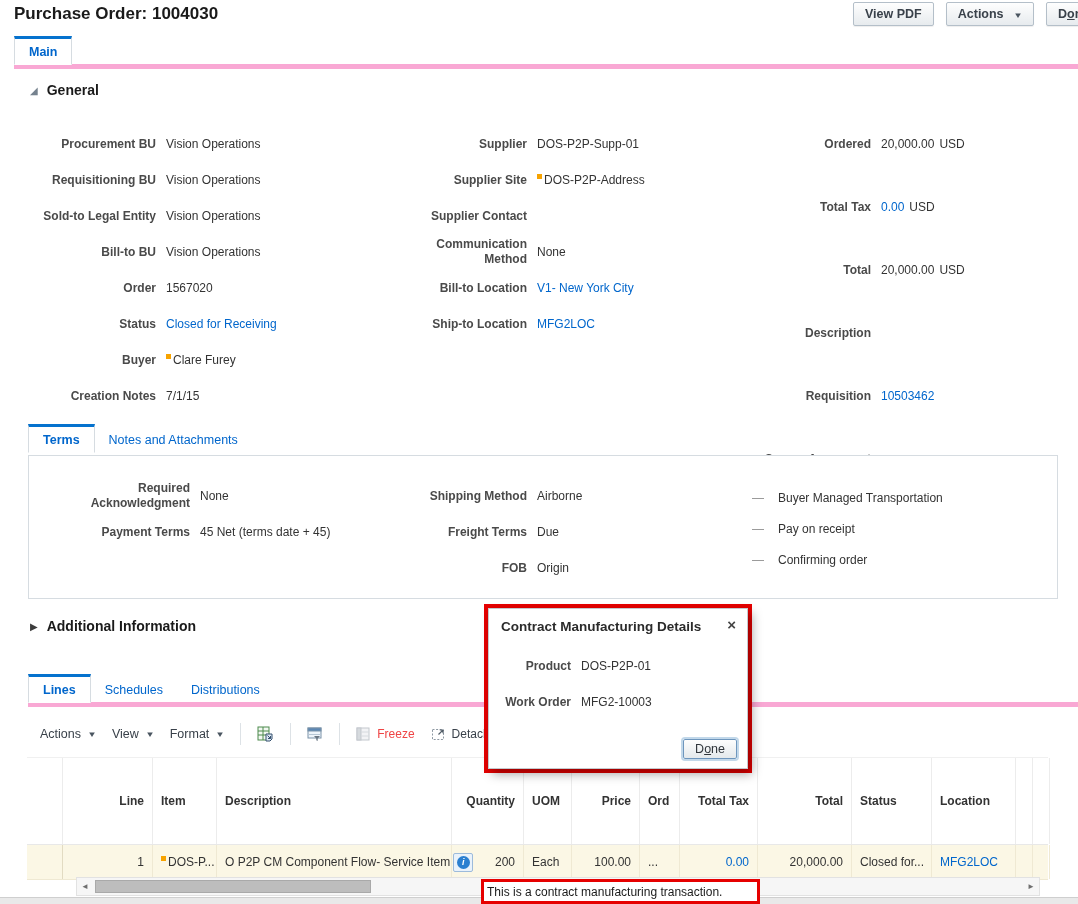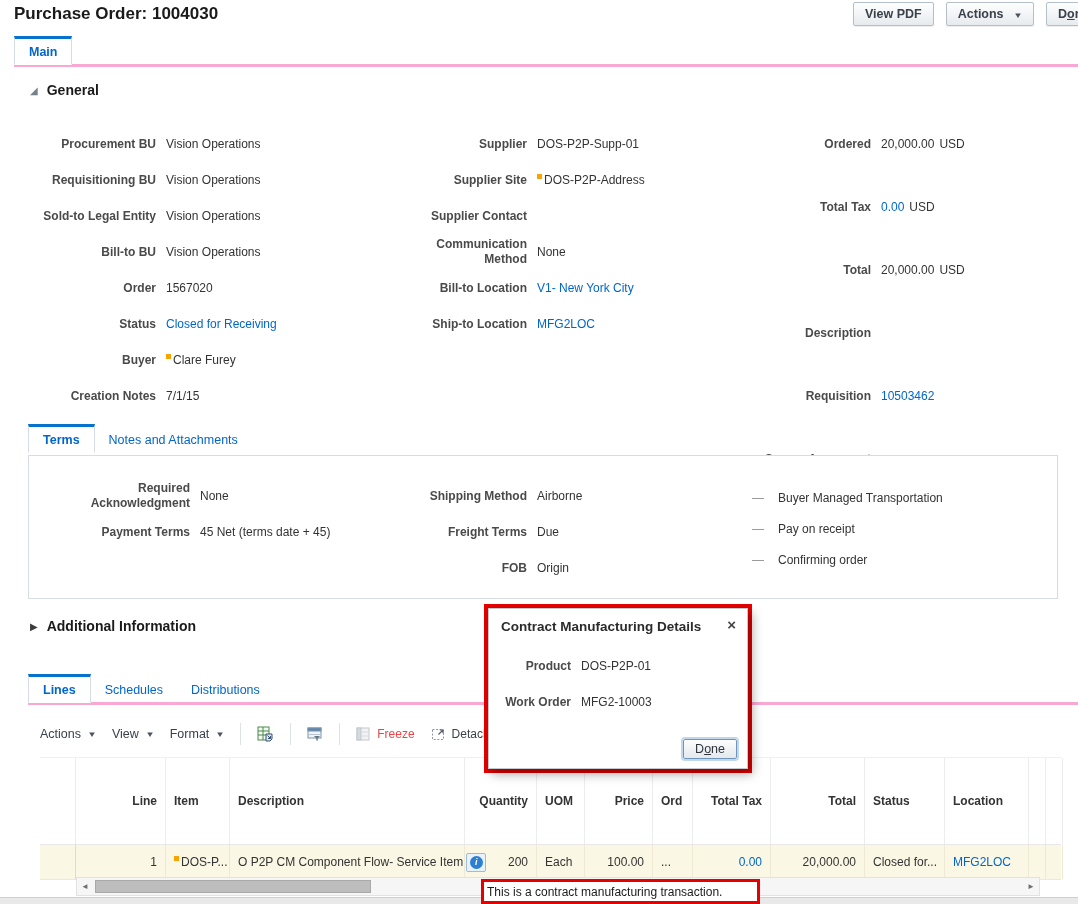--- a/index.html
+++ b/index.html
@@ -9,21 +9,21 @@
   
   .page-title{position:absolute;left:14px;top:4px;font-size:17px;font-weight:bold;color:#1a1a1a;}
   .top-buttons{position:absolute;left:853px;top:2px;display:flex;gap:12px;align-items:flex-start;}
   .btn{background:linear-gradient(#fefefe,#e7ebee);border:1px solid #b4bfc9;border-radius:2px;
        padding:4px 11px;font-size:12.5px;font-weight:bold;color:#39414a;white-space:nowrap;
        box-shadow:0 1px 1px rgba(0,0,0,.07);cursor:default;}
   .caret{display:inline-block;margin-left:7px;font-size:8px;color:#4a5560;transform:scaleX(1.2);}
   .ak{text-decoration:underline;}
 
   
-  .tabbar{position:absolute;display:flex;align-items:flex-end;border-bottom:3px solid #f9a8d4;}
+  .tabbar{position:absolute;display:flex;align-items:flex-end;border-bottom:5px solid #f9a8d4;}
   .tab{padding:6px 14px 5px;color:#0066cc;font-size:12.5px;white-space:nowrap;cursor:default;}
   .tab.active{background:#fff;border:1px solid #d6dce1;border-bottom:1px solid #fff;
               border-top:3px solid #0572ce;margin-bottom:-1px;font-weight:bold;}
   .tabbar-main{left:14px;top:36px;width:1064px;}
   .tabbar-terms{left:28px;top:424px;width:1030px;border-bottom:none;z-index:2;}
   .tabbar-lines{left:28px;top:674px;width:1050px;}
 
   
   .section-head{position:absolute;display:flex;align-items:center;gap:9px;font-size:14px;
                 font-weight:bold;color:#1a1a1a;cursor:default;}
@@ -55,21 +55,21 @@
   
   .toolbar{position:absolute;left:28px;top:712px;width:1050px;height:44px;display:flex;
            align-items:center;padding-left:12px;box-sizing:border-box;gap:16px;}
   .menu-btn{display:flex;align-items:center;color:#39414a;font-size:12.5px;cursor:default;}
   .tool-sep{width:1px;height:22px;background:#dde2e6;}
   .icon-btn{display:flex;align-items:center;gap:6px;color:#39414a;cursor:default;}
   .icon-btn.disabled{color:#ef4444;}
   .gicon{display:inline-block;}
 
   
-  .potable{position:absolute;left:40px;top:757px;width:1021px;text-align:center;}
+  .potable{position:absolute;left:27px;top:757px;width:1021px;text-align:center;}
   .trow{display:flex;}
   .cell{border-right:1px solid #ececec;display:flex;align-items:center;padding:0 8px;
         box-sizing:border-box;white-space:nowrap;flex:none;}
   .num{justify-content:flex-end;}
   .th-row{height:86px;border-top:1px solid #f0f0f0;border-bottom:1px solid #e8e8e8;}
   .th-row .cell{font-weight:bold;color:#333;}
   .data-row{height:34px;background:#fbf7e5;border-bottom:1px solid #efe9d3;}
   .data-row .cell{border-right:1px solid #efe9d3;overflow:visible;}
   .c-rh{width:36px;}   .c-line{width:90px;} .c-item{width:64px;} .c-desc{width:235px;}
   .c-qty{width:72px;}  .c-uom{width:48px;}  .c-price{width:68px;} .c-ord{width:40px;}

